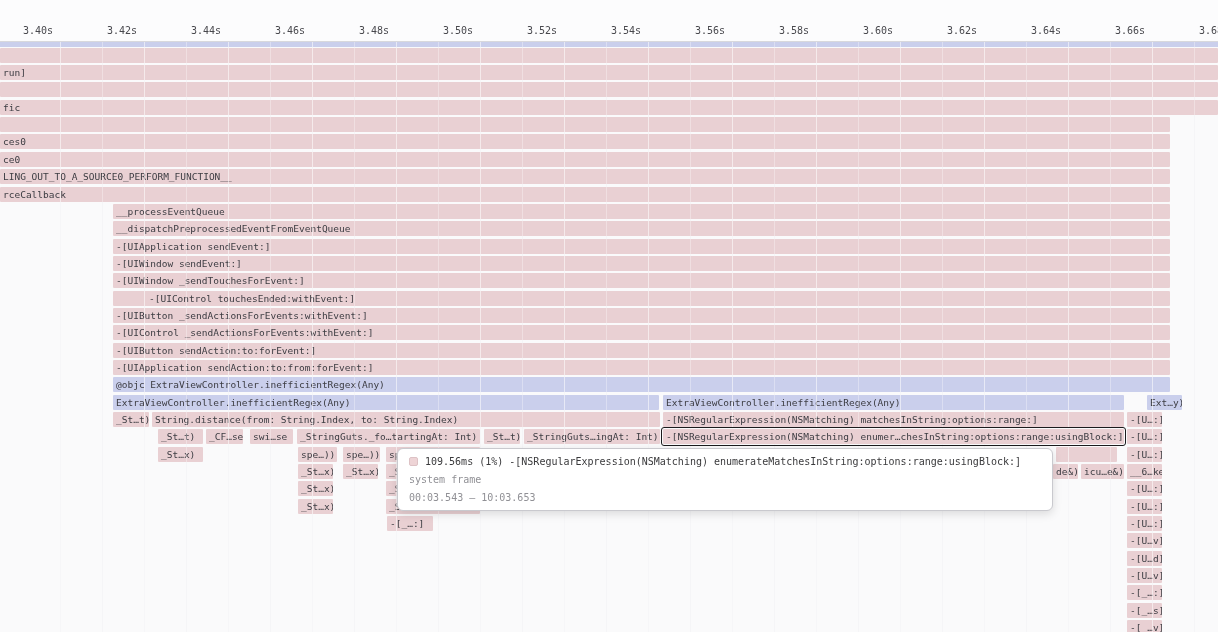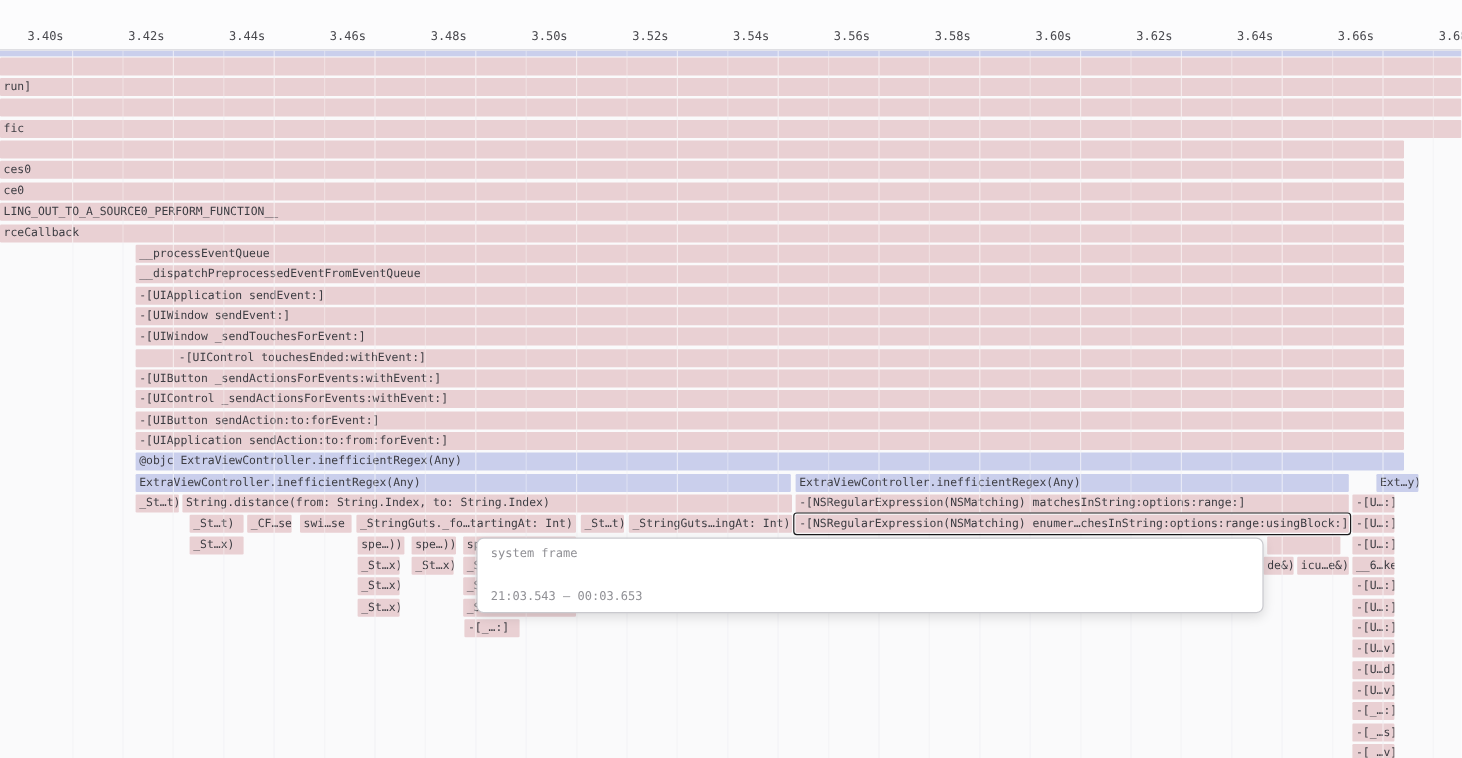--- a/index.html
+++ b/index.html
@@ -196,17 +196,21 @@
       <span class="tick" style="left: 655px;">3.56s</span>
       <span class="tick" style="left: 739px;">3.58s</span>
       <span class="tick" style="left: 823px;">3.60s</span>
       <span class="tick" style="left: 907px;">3.62s</span>
       <span class="tick" style="left: 991px;">3.64s</span>
       <span class="tick" style="left: 1075px;">3.66s</span>
       <span class="tick" style="left: 1159px;">3.68s</span>
     </div>
 
   <div id="tooltip" style="left: 397px; top: 448px; width: 656px; height: 63px;">
+    <div class="tl1">
+      <span class="swatch" style="background: rgb(238, 212, 214);"></span>
+      <span>109.56ms (1%) -[NSRegularExpression(NSMatching) enumerateMatchesInString:options:range:usingBlock:]</span>
+    </div>
     <div class="tl2">system frame</div>
-    <div class="tl3">21:03.543 — 00:03.653</div>
+    <div class="tl3">00:03.543 — 10:03.653</div>
   </div>
 
 </div>
 
 </body></html>

